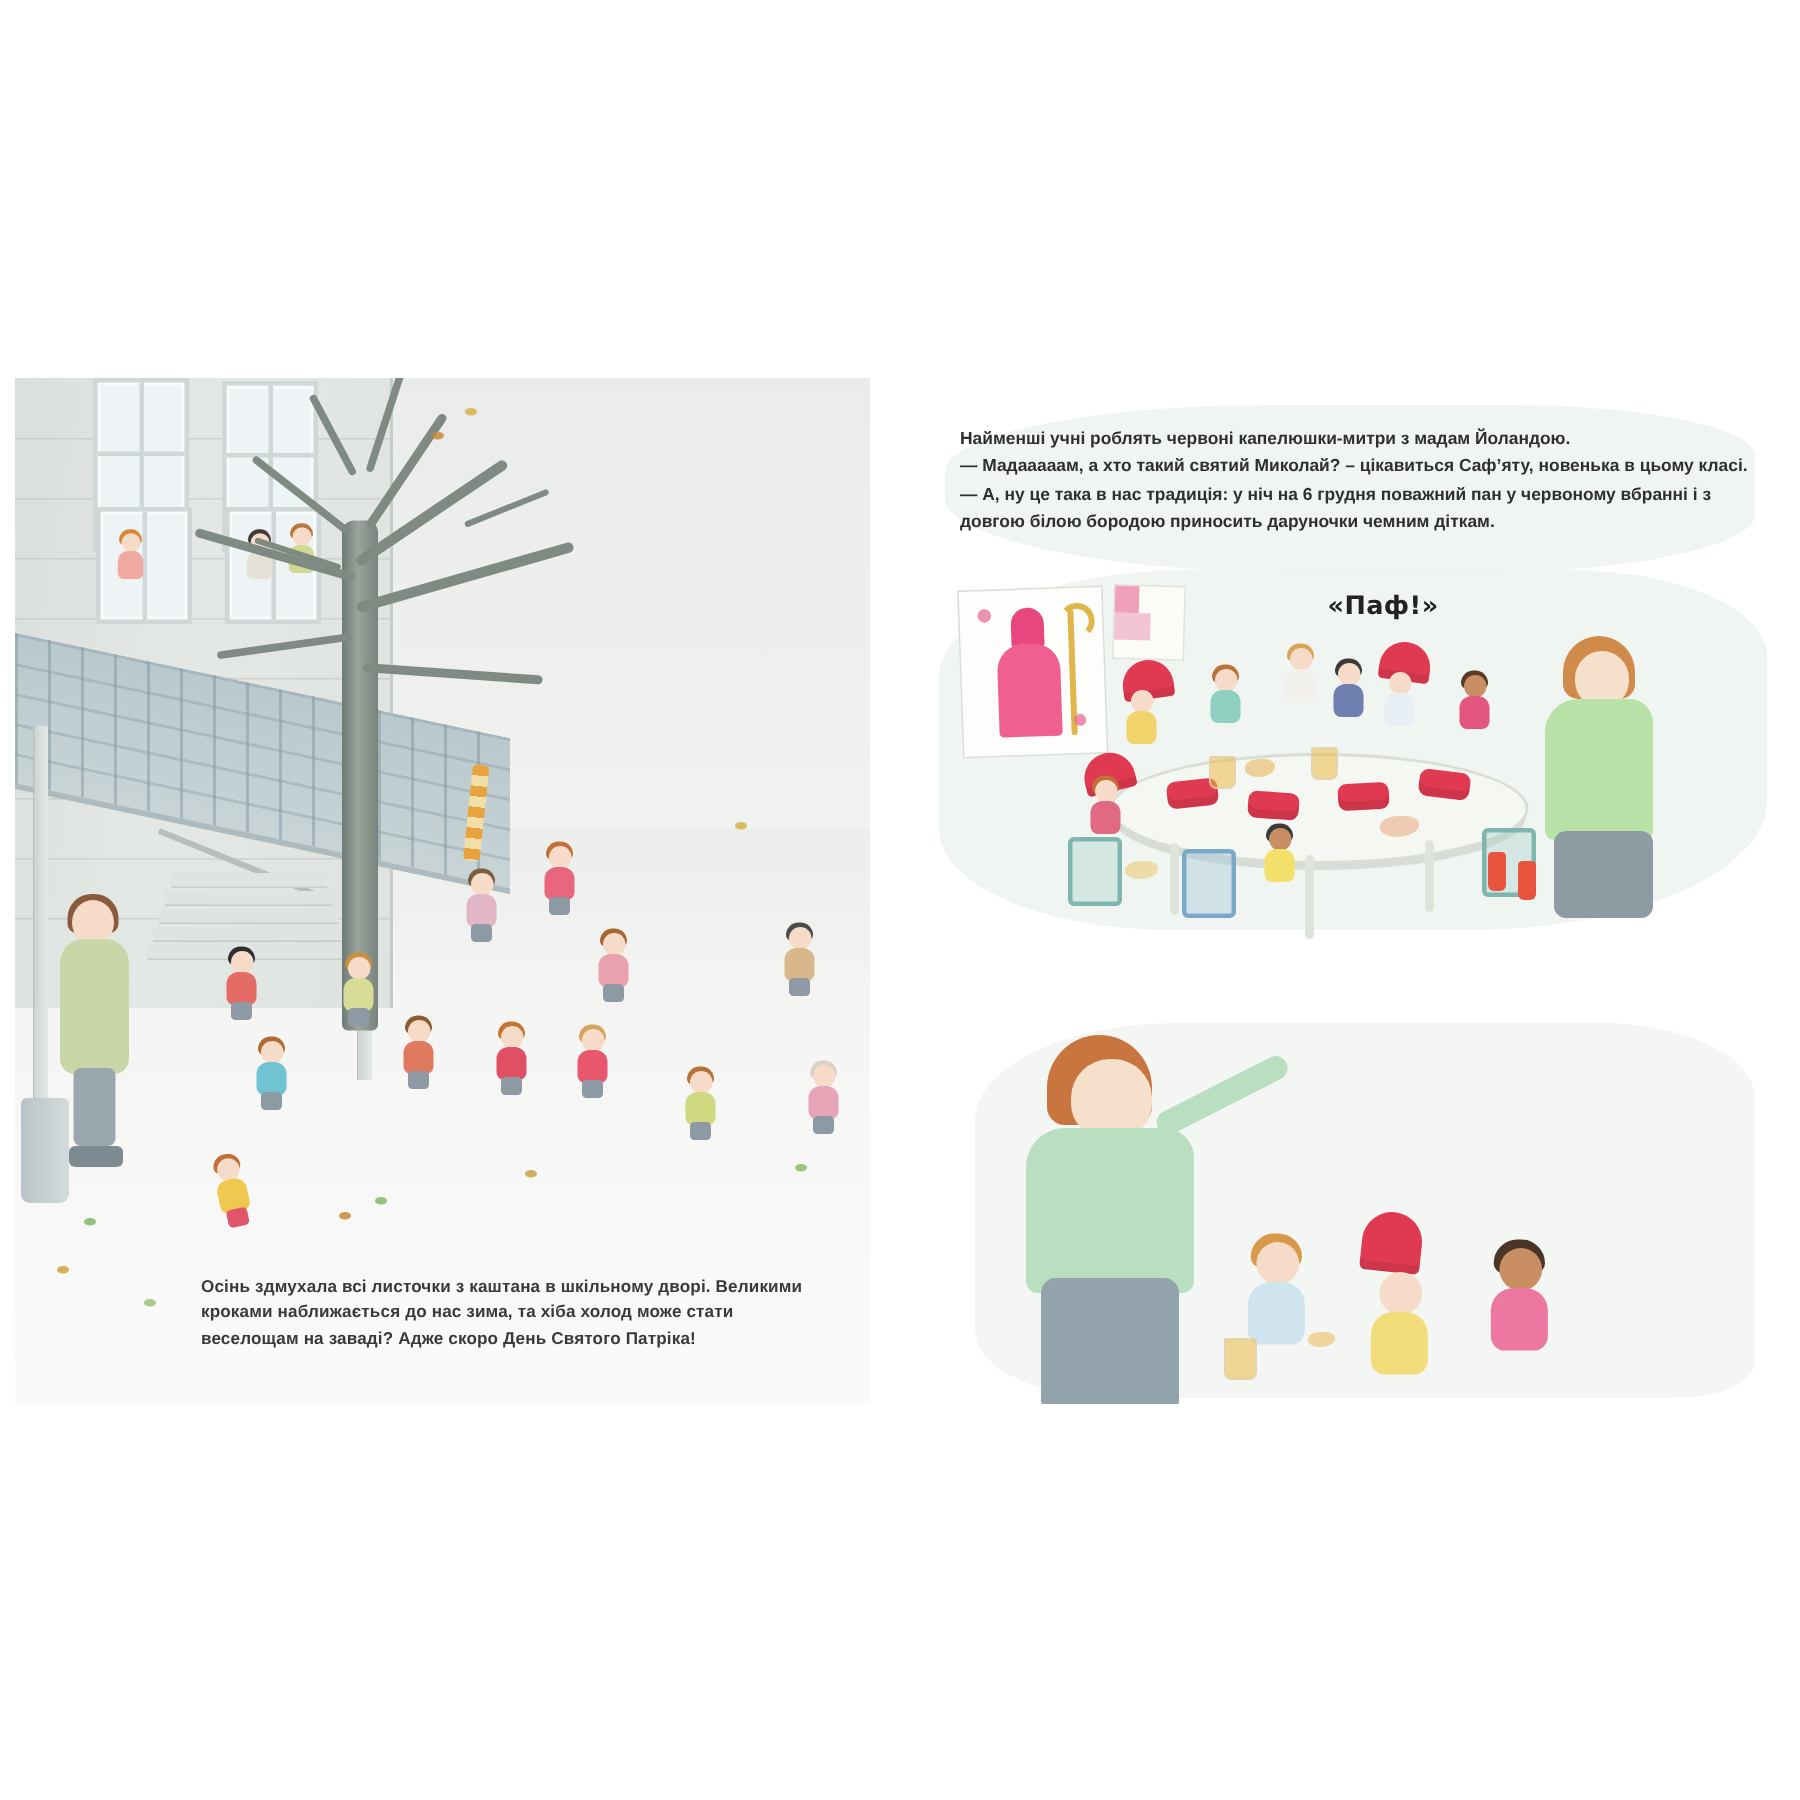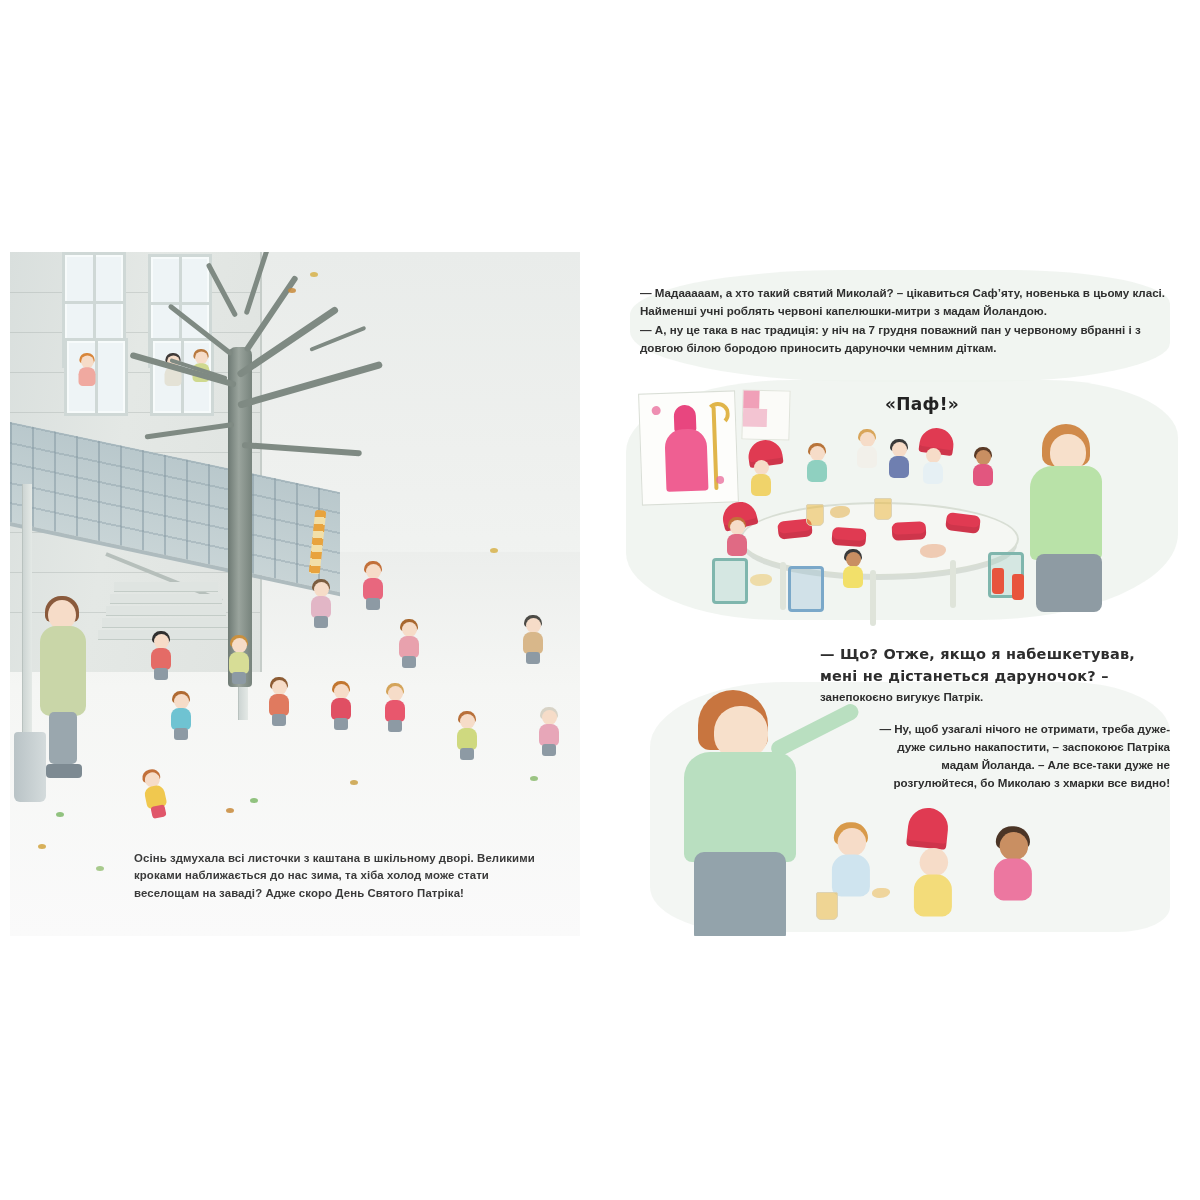--- a/index.html
+++ b/index.html
@@ -609,23 +609,23 @@
     <div class="caption-left">Осінь здмухала всі листочки з каштана в шкільному дворі. Великими кроками наближається до нас зима, та хіба холод може стати веселощам на заваді? Адже скоро День Святого Патріка!</div>
   </div>
 
   <div class="page-right">
 
     <div class="wash" style="left:10px; top:18px; width:540px; height:112px;"></div>
     <div class="wash" style="left:6px; top:128px; width:552px; height:240px; background:#eef3ef; border-radius:30% 24% 36% 28%;"></div>
     <div class="wash" style="left:30px; top:430px; width:520px; height:250px; background:#f1f5f1; border-radius:26% 20% 10% 18%;"></div>
 
     <div class="r-top-text">
+      <div>Найменші учні роблять червоні капелюшки-митри з мадам Йоландою.</div>
       <div>— Мадааааам, а хто такий святий Миколай? – цікавиться Сафʼяту, новенька в цьому класі.</div>
-      <div>Найменші учні роблять червоні капелюшки-митри з мадам Йоландою.</div>
-      <div>— А, ну це така в нас традиція: у ніч на 7 грудня поважний пан у червоному вбранні і з довгою білою бородою приносить даруночки чемним діткам.</div>
+      <div>— А, ну це така в нас традиція: у ніч на 6 грудня поважний пан у червоному вбранні і з довгою білою бородою приносить даруночки чемним діткам.</div>
     </div>
 
     <div class="paf">«Паф!»</div>
 
     <div class="poster">
       <div class="mitre"></div>
       <div class="robe"></div>
       <div class="staff"></div>
       <div class="staff-curl"></div>
       <div class="scribble" style="left:12px; top:12px; width:9px; height:9px; background:#e8699a;"></div>
@@ -701,27 +701,21 @@
     <div class="chair" style="left:368px; top:300px;"></div>
 
     <div class="glue" style="left:372px; top:316px;"></div>
     <div class="glue" style="left:392px; top:322px; background:#e8543d;"></div>
     <div class="cup" style="left:186px; top:252px;"></div>
     <div class="cup" style="left:254px; top:246px;"></div>
     <div class="splat" style="left:210px; top:254px; width:20px; height:12px; background:rgba(225,170,60,.5);"></div>
     <div class="splat" style="left:300px; top:292px; width:26px; height:14px; background:rgba(230,120,60,.35);"></div>
     <div class="splat" style="left:130px; top:322px; width:22px; height:12px; background:rgba(235,190,80,.45);"></div>
 
-    <div class="r-mid-text">
-      <div class="handwrite">— Що? Отже, якщо я набешкетував,</div>
-      <div class="handwrite">мені не дістанеться даруночок? –</div>
-      <div style="font-size:11.6px;">занепокоєно вигукує Патрік.</div>
-    </div>
-
-    <div class="r-bot-text">— Ну, щоб узагалі нічого не отримати, треба дуже-дуже сильно накапостити, – заспокоює Патріка мадам Йоланда. – Але все-таки дуже не розгулюйтеся, бо Миколаю з хмарки все видно!</div>
+
 
     <div class="teacher">
       <div class="t-arm"></div>
       <div class="t-hair"></div>
       <div class="t-face"></div>
       <div class="t-body"></div>
       <div class="t-skirt"></div>
     </div>
 
     <div class="kid" style="left:210px; top:576px; transform:scale(1.9); transform-origin:left top;">

